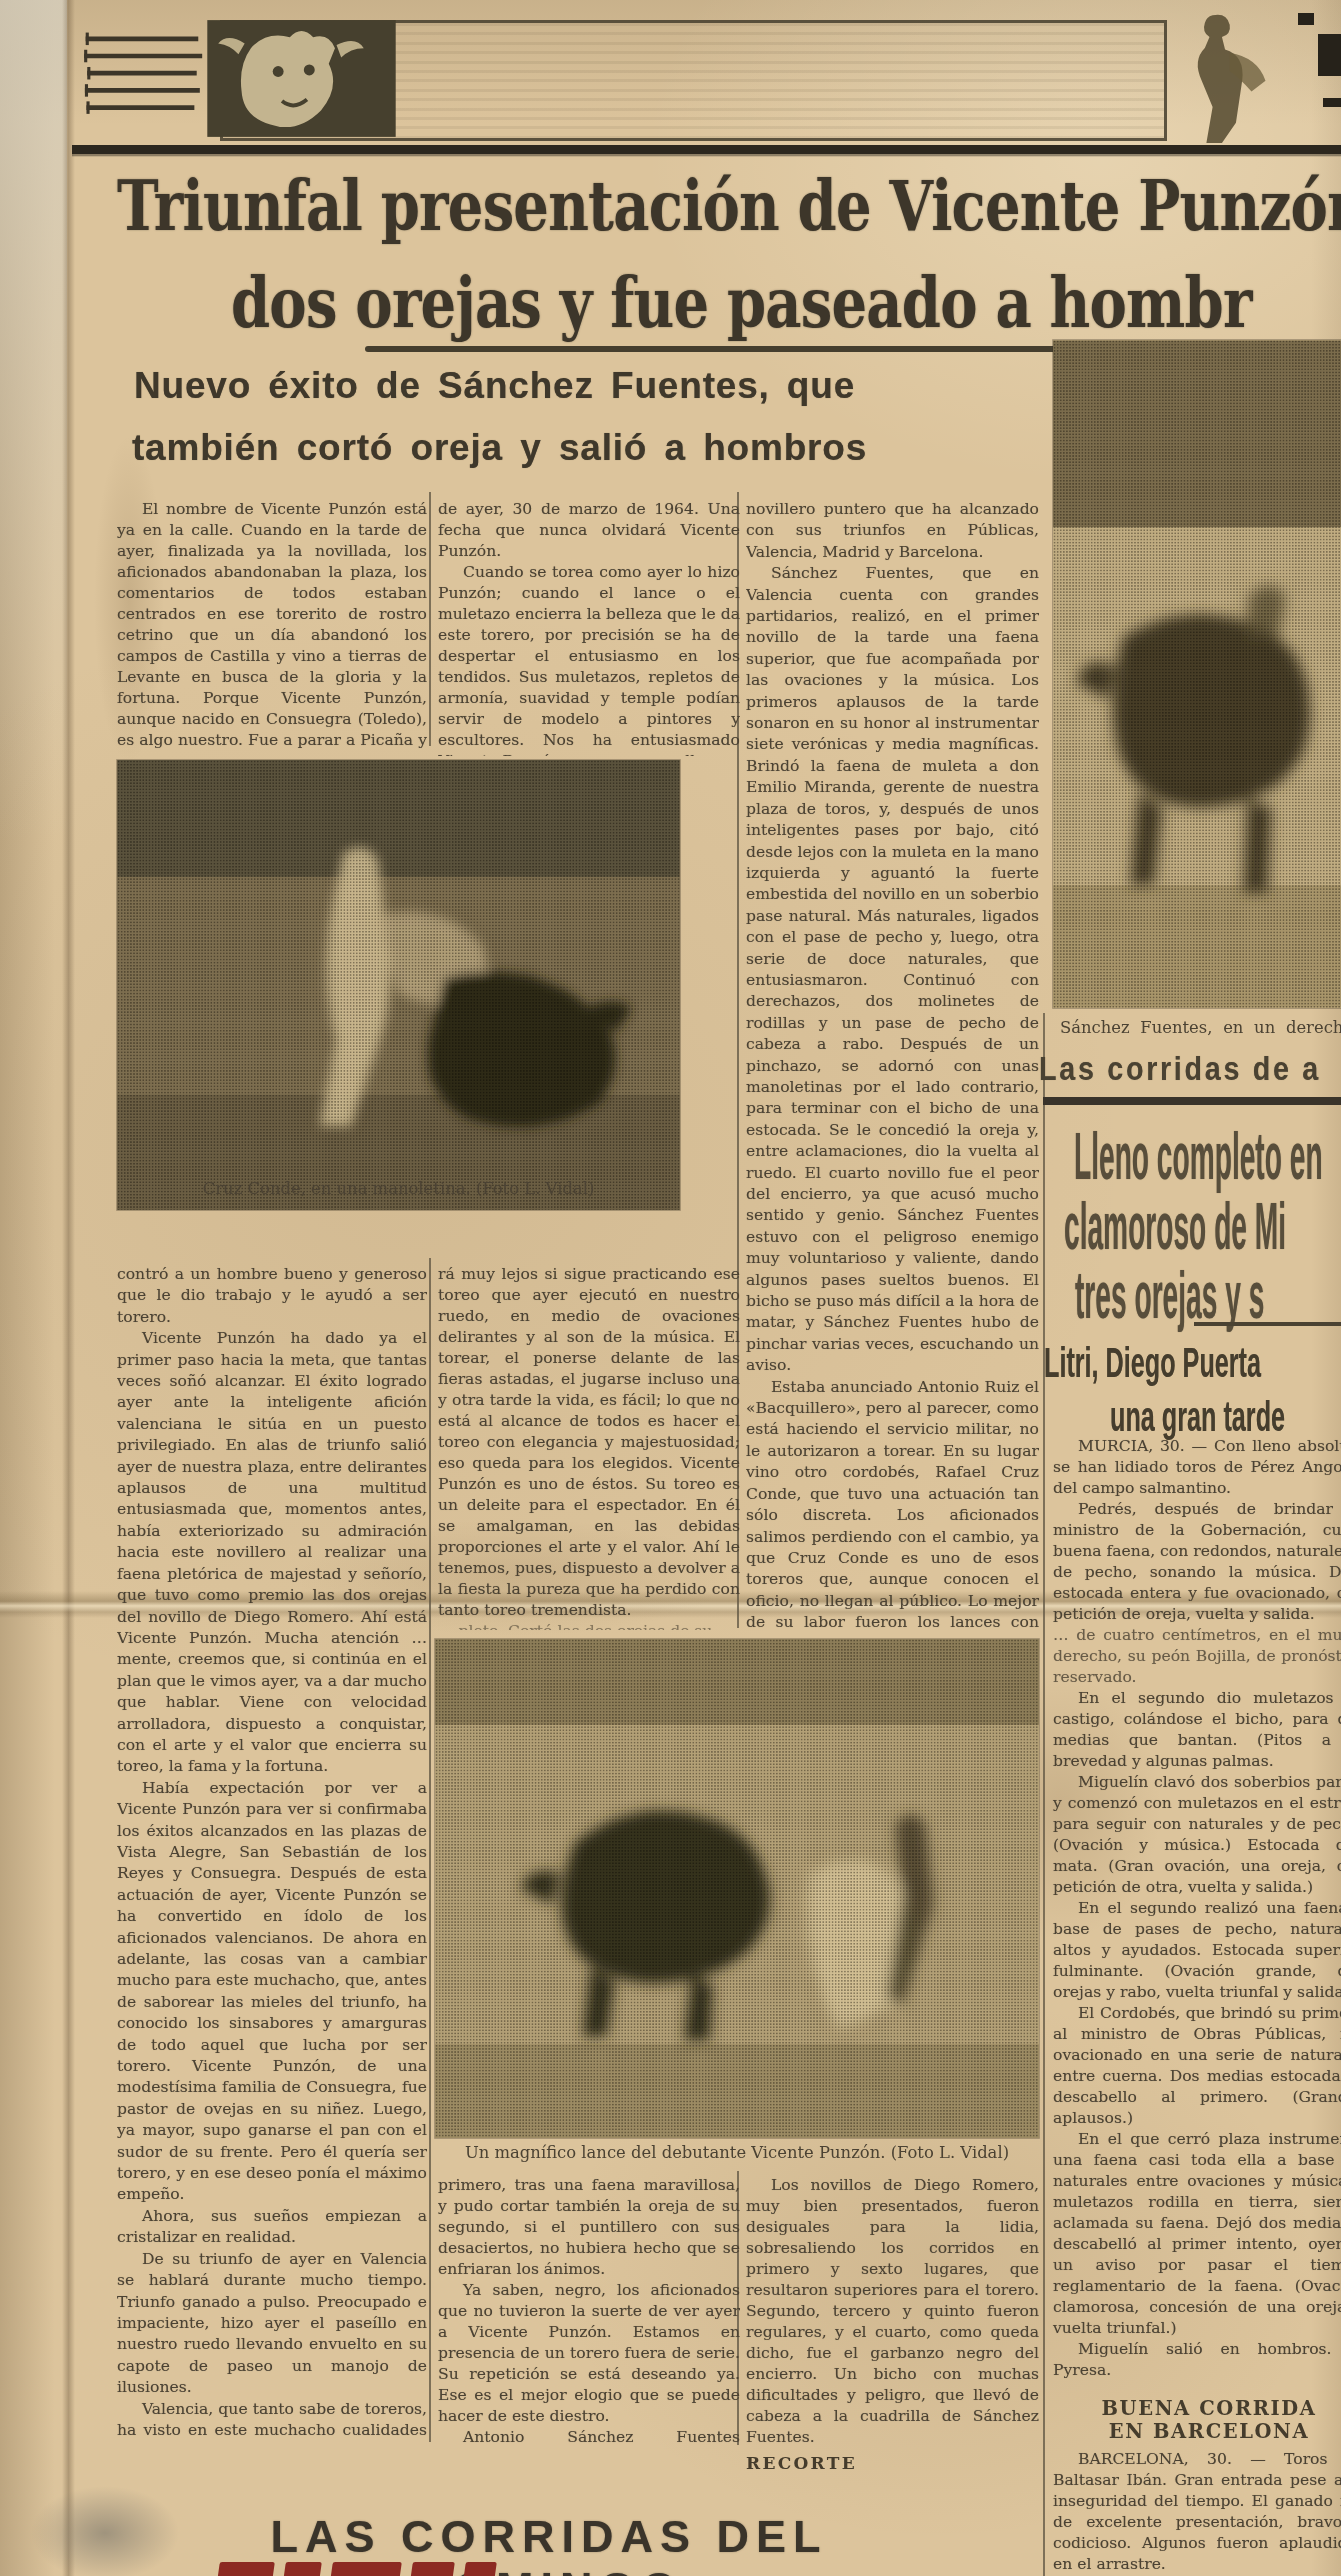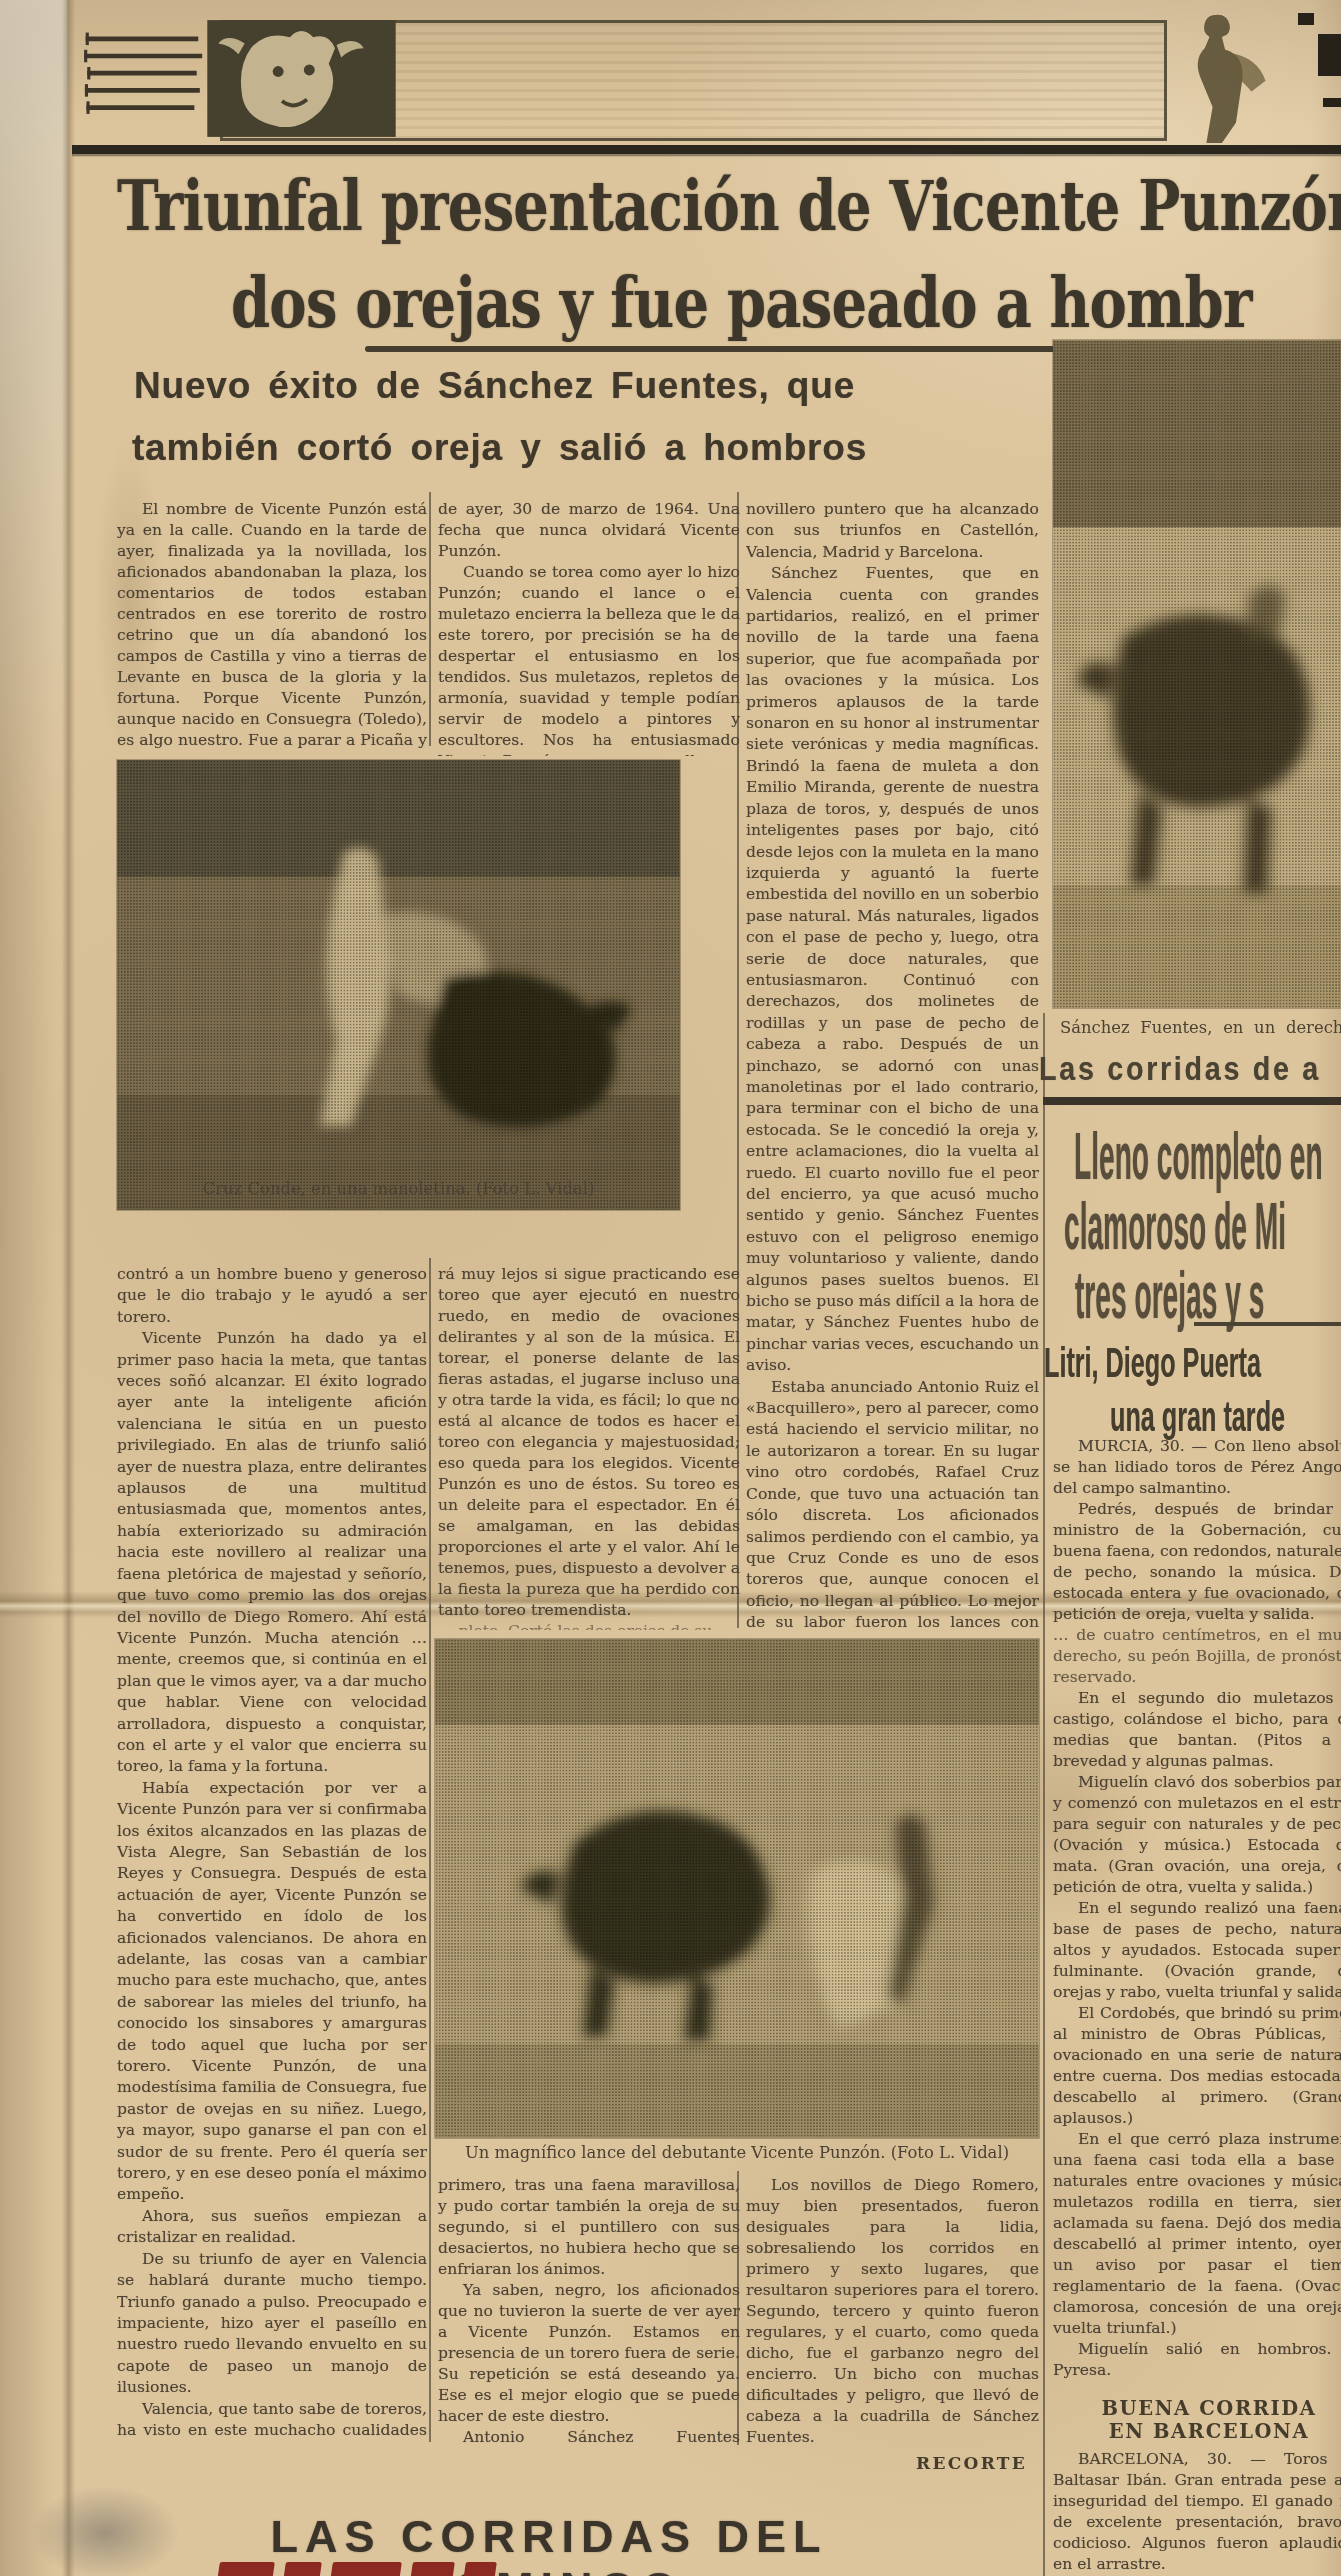--- a/index.html
+++ b/index.html
@@ -61,21 +61,21 @@
   .bt p{margin:0;text-indent:1.6em;}
   .cont p:first-child{text-indent:0;}
   .col1top{left:117px;top:499px;width:310px;height:251px;}
   .col2top{left:438px;top:499px;width:302px;height:257px;}
   .col3{left:746px;top:499px;width:293px;height:1131px;line-height:21.4px;}
   .col1bot{left:117px;top:1264px;width:310px;height:1178px;line-height:21.4px;}
   .col2bot{left:438px;top:1264px;width:302px;height:366px;}
   .col2bot p:last-child{text-indent:0;opacity:.6;filter:blur(0.3px);}
   .subleft{left:438px;top:2175px;width:302px;height:273px;}
   .subright{left:746px;top:2175px;width:293px;height:274px;}
-  .signature{position:absolute;left:746px;top:2453px;width:281px;text-align:right;
+  .signature{position:absolute;left:746px;top:2453px;width:281px;
     font-family:"DejaVu Serif",serif;font-weight:bold;font-size:17px;letter-spacing:2.3px;color:#453c2c;}
 
   
   .photo{position:absolute;overflow:hidden;box-shadow:0 0 0 0.8px rgba(60,50,35,.4);}
   .photo svg{position:absolute;left:0;top:0;}
   .halftone{position:absolute;left:0;top:0;width:100%;height:100%;
     background-image:radial-gradient(rgba(40,34,22,.42) 0.8px, transparent 1.1px);
     background-size:3.1px 3.1px;mix-blend-mode:multiply;}
   .ph1{left:117px;top:760px;width:563px;height:450px;background:#7d6e4f;}
   .ph2{left:435px;top:1639px;width:604px;height:499px;background:#b3a076;}
@@ -190,21 +190,21 @@
   <div class="vrule v3"></div>
 
   <div class="bt col1top">
       <p>El nombre de Vicente Punzón está ya en la calle. Cuando en la tarde de ayer, finalizada ya la novillada, los aficionados abandonaban la plaza, los comentarios de todos estaban centrados en ese torerito de rostro cetrino que un día abandonó los campos de Castilla y vino a tierras de Levante en busca de la gloria y la fortuna. Porque Vicente Punzón, aunque nacido en Consuegra (Toledo), es algo nuestro. Fue a parar a Picaña y allí en-</p>
     </div>
   <div class="bt col2top cont">
       <p>de ayer, 30 de marzo de 1964. Una fecha que nunca olvidará Vicente Punzón.</p>
       <p>Cuando se torea como ayer lo hizo Punzón; cuando el lance o el muletazo encierra la belleza que le da este torero, por precisión se ha de despertar el entusiasmo en los tendidos. Sus muletazos, repletos de armonía, suavidad y temple podían servir de modelo a pintores y escultores. Nos ha entusiasmado Vicente Punzón y creemos que llega-</p>
     </div>
   <div class="bt col3 cont">
-      <p>novillero puntero que ha alcanzado con sus triunfos en Castellón, Valencia, Madrid y Barcelona.</p>
+      <p>novillero puntero que ha alcanzado con sus triunfos en Públicas, Valencia, Madrid y Barcelona.</p>
       <p>Sánchez Fuentes, que en Valencia cuenta con grandes partidarios, realizó, en el primer novillo de la tarde una faena superior, que fue acompañada por las ovaciones y la música. Los primeros aplausos de la tarde sonaron en su honor al instrumentar siete verónicas y media magníficas. Brindó la faena de muleta a don Emilio Miranda, gerente de nuestra plaza de toros, y, después de unos inteligentes pases por bajo, citó desde lejos con la muleta en la mano izquierda y aguantó la fuerte embestida del novillo en un soberbio pase natural. Más naturales, ligados con el pase de pecho y, luego, otra serie de doce naturales, que entusiasmaron. Continuó con derechazos, dos molinetes de rodillas y un pase de pecho de cabeza a rabo. Después de un pinchazo, se adornó con unas manoletinas por el lado contrario, para terminar con el bicho de una estocada. Se le concedió la oreja y, entre aclamaciones, dio la vuelta al ruedo. El cuarto novillo fue el peor del encierro, ya que acusó mucho sentido y genio. Sánchez Fuentes estuvo con el peligroso enemigo muy voluntarioso y valiente, dando algunos pases sueltos buenos. El bicho se puso más difícil a la hora de matar, y Sánchez Fuentes hubo de pinchar varias veces, escuchando un aviso.</p>
       <p>Estaba anunciado Antonio Ruiz el «Bacquillero», pero al parecer, como está haciendo el servicio militar, no le autorizaron a torear. En su lugar vino otro cordobés, Rafael Cruz Conde, que tuvo una actuación tan sólo discreta. Los aficionados salimos perdiendo con el cambio, ya que Cruz Conde es uno de esos toreros que, aunque conocen el oficio, no llegan al público. Lo mejor de su labor fueron los lances con que saludó a su primero y la voluntad y el valor que puso de manifiesto durante el trasteo que realizó a su segundo, cuya faena fue … pada estuvo poco afortunada.</p>
     </div>
   <div class="bt col1bot cont">
       <p>contró a un hombre bueno y generoso que le dio trabajo y le ayudó a ser torero.</p>
       <p>Vicente Punzón ha dado ya el primer paso hacia la meta, que tantas veces soñó alcanzar. El éxito logrado ayer ante la inteligente afición valenciana le sitúa en un puesto privilegiado. En alas de triunfo salió ayer de nuestra plaza, entre delirantes aplausos de una multitud entusiasmada que, momentos antes, había exteriorizado su admiración hacia este novillero al realizar una faena pletórica de majestad y señorío, que tuvo como premio las dos orejas del novillo de Diego Romero. Ahí está Vicente Punzón. Mucha atención … mente, creemos que, si continúa en el plan que le vimos ayer, va a dar mucho que hablar. Viene con velocidad arrolladora, dispuesto a conquistar, con el arte y el valor que encierra su toreo, la fama y la fortuna.</p>
       <p>Había expectación por ver a Vicente Punzón para ver si confirmaba los éxitos alcanzados en las plazas de Vista Alegre, San Sebastián de los Reyes y Consuegra. Después de esta actuación de ayer, Vicente Punzón se ha convertido en ídolo de los aficionados valencianos. De ahora en adelante, las cosas van a cambiar mucho para este muchacho, que, antes de saborear las mieles del triunfo, ha conocido los sinsabores y amarguras de todo aquel que lucha por ser torero. Vicente Punzón, de una modestísima familia de Consuegra, fue pastor de ovejas en su niñez. Luego, ya mayor, supo ganarse el pan con el sudor de su frente. Pero él quería ser torero, y en ese deseo ponía el máximo empeño.</p>
       <p>Ahora, sus sueños empiezan a cristalizar en realidad.</p>
       <p>De su triunfo de ayer en Valencia se hablará durante mucho tiempo. Triunfo ganado a pulso. Preocupado e impaciente, hizo ayer el paseíllo en nuestro ruedo llevando envuelto en su capote de paseo un manojo de ilusiones.</p>
       <p>Valencia, que tanto sabe de toreros, ha visto en este muchacho cualidades magníficas para llegar a ocupar un primer puesto en el toreo. Si para muestra, con un botón, basta, ahí están las faenas realizadas en la tarde</p>

